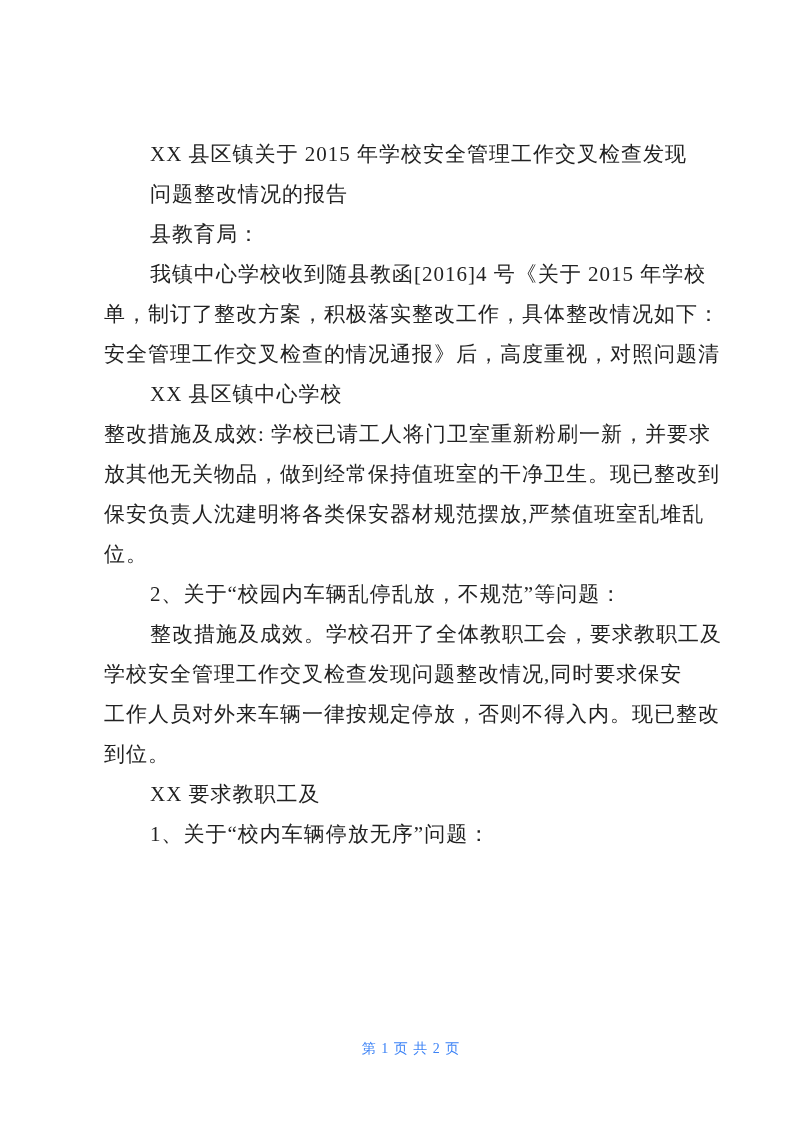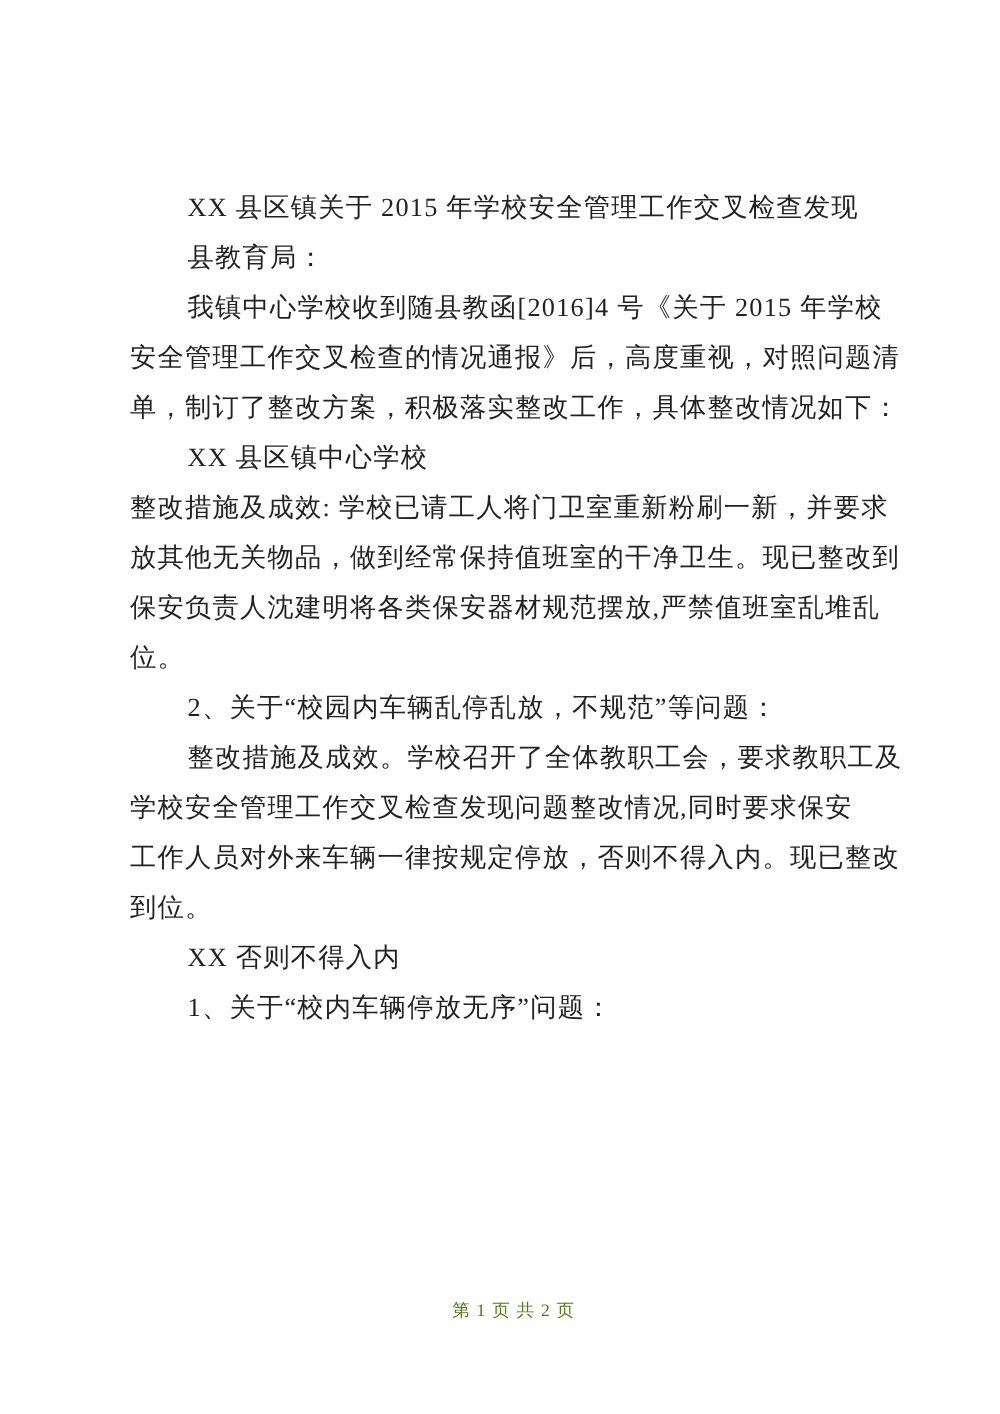--- a/index.html
+++ b/index.html
@@ -22,63 +22,64 @@
     width: 614px;
   }
   .title {
     font-size: 30px;
     line-height: 45px;
     font-weight: bold;
     text-align: center;
     letter-spacing: 0.5px;
   }
   .body-text {
-    margin-top: 12px;
+    margin-top: 0;
     font-size: 21px;
     line-height: 40px;
     letter-spacing: 1px;
   }
   .line {
     white-space: nowrap;
   }
   .line.indent {
     padding-left: 46px;
   }
   .footer {
     position: absolute;
     top: 1040px;
     left: 104px;
     width: 614px;
     text-align: center;
     font-size: 14px;
     letter-spacing: 1px;
-    color: #4d7c0f;
+    color: #3b82f6;
   }
 </style>
 </head>
 <body>
 
 <div class="doc">
 
 
   <div class="body-text">
     <div class="line indent">XX 县区镇关于 2015 年学校安全管理工作交叉检查发现</div>
+    <div class="line indent">问题整改情况的报告</div>
     <div class="line indent">县教育局：</div>
     <div class="line indent">我镇中心学校收到随县教函[2016]4 号《关于 2015 年学校</div>
+    <div class="line">单，制订了整改方案，积极落实整改工作，具体整改情况如下：</div>
     <div class="line">安全管理工作交叉检查的情况通报》后，高度重视，对照问题清</div>
-    <div class="line">单，制订了整改方案，积极落实整改工作，具体整改情况如下：</div>
     <div class="line indent">XX 县区镇中心学校</div>
     <div class="line">整改措施及成效: 学校已请工人将门卫室重新粉刷一新，并要求</div>
     <div class="line">放其他无关物品，做到经常保持值班室的干净卫生。现已整改到</div>
     <div class="line">保安负责人沈建明将各类保安器材规范摆放,严禁值班室乱堆乱</div>
     <div class="line">位。</div>
     <div class="line indent">2、关于“校园内车辆乱停乱放，不规范”等问题：</div>
     <div class="line indent">整改措施及成效。学校召开了全体教职工会，要求教职工及</div>
     <div class="line">学校安全管理工作交叉检查发现问题整改情况,同时要求保安</div>
     <div class="line">工作人员对外来车辆一律按规定停放，否则不得入内。现已整改</div>
     <div class="line">到位。</div>
-    <div class="line indent">XX 否则不得入内</div>
+    <div class="line indent">XX 要求教职工及</div>
     <div class="line indent">1、关于“校内车辆停放无序”问题：</div>
   </div>
 
 </div>
 
 <div class="footer">第 1 页 共 2 页</div>
 
 </body></html>

